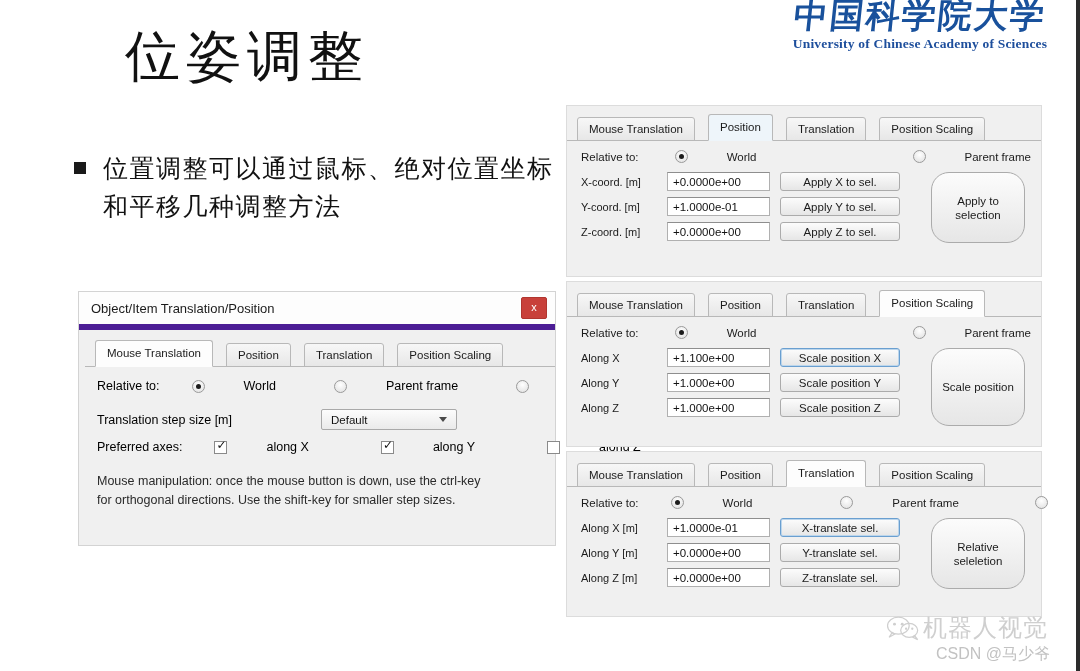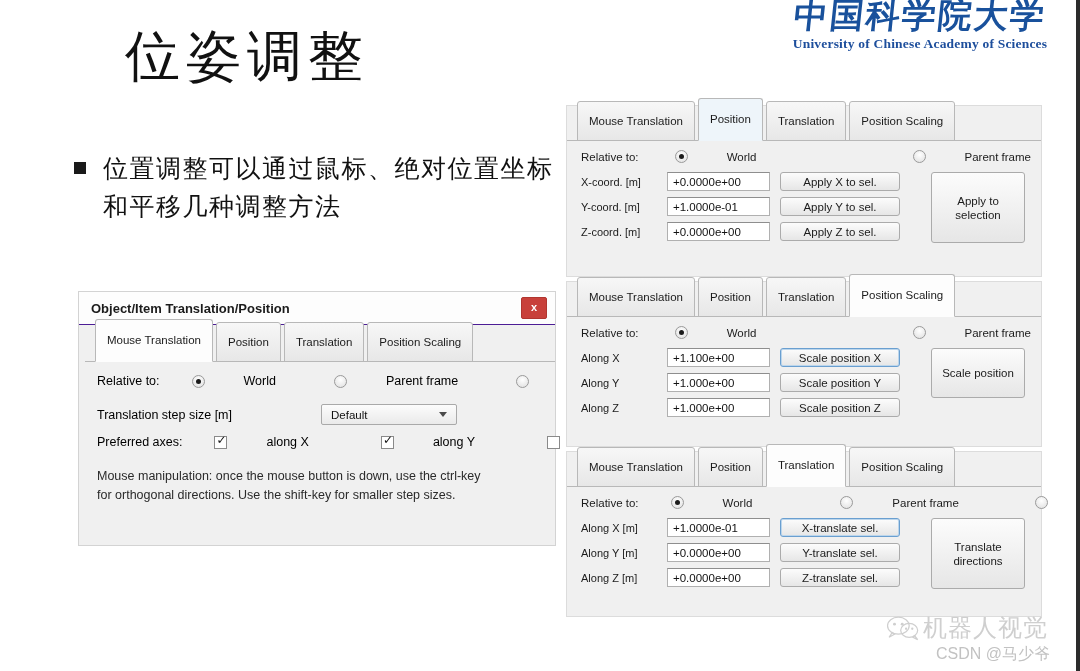--- a/index.html
+++ b/index.html
@@ -41,24 +41,24 @@
   
   .panel{
     position:absolute;background:#f0f0f0;border:1px solid #dcdcdc;
     font-size:11.5px;color:#1b1b1b;box-sizing:border-box;
   }
   .tabstrip{position:relative;height:27px;margin:8px 0 0 10px;display:flex;align-items:flex-end;}
   .tabstrip::after{
     content:"";position:absolute;left:-10px;right:0;bottom:0;height:1px;background:#b8b8b8;
   }
   .tab{
-    position:relative;z-index:2;height:22px;line-height:22px;padding:8px 11px;
+    position:relative;z-index:2;height:22px;line-height:22px;padding:0 11px;
     background:linear-gradient(#f7f7f7,#e7e7e7);
     border:1px solid #b8b8b8;border-bottom:1px solid #b8b8b8;
-    border-radius:3px 3px 0 0;margin-right:3px;
+    border-radius:3px 3px 0 0;margin-right:13px;
     font-size:11.5px;color:#1b1b1b;white-space:nowrap;
   }
   .tab.active{
     height:25px;line-height:25px;background:#fdfdfd;border-bottom:1px solid #fdfdfd;
   }
   .tab.active.blue{background:#eef5fa;border-bottom-color:#eef5fa;}
   .panel-body{padding:9px 10px 8px 14px;}
 
   .row{display:flex;align-items:center;gap:32px;}
   .lbl{white-space:nowrap;}
@@ -80,34 +80,34 @@
   }
   .btn{
     background:linear-gradient(#fcfcfc,#e6e6e6);
     border:1px solid #ababab;border-radius:3px;
     height:19px;line-height:18px;text-align:center;box-sizing:border-box;
     font-size:11.5px;color:#1b1b1b;white-space:nowrap;
   }
   .btn.focus{border-color:#6a9fd0;box-shadow:0 0 0 1px #bcd6ec inset;}
   .btn.big{
     height:auto;line-height:14px;padding:9px 4px;white-space:normal;
-    display:flex;align-items:center;justify-content:center;
+    display:flex;align-items:center;justify-content:center;border-radius:18px;
   }
   .combo{
     background:linear-gradient(#fcfcfc,#eaeaea);border:1px solid #a9a9a9;border-radius:2px;
     height:21px;line-height:20px;box-sizing:border-box;padding:0 9px;
     display:flex;align-items:center;justify-content:space-between;font-size:11.5px;color:#111;
   }
   .caret{width:0;height:0;border-left:4px solid transparent;border-right:4px solid transparent;border-top:5px solid #4a4a4a;}
 
   
   #dlg{position:absolute;left:78px;top:291px;width:478px;height:255px;
        background:#f0f0f0;border:1px solid #d3d3d3;box-sizing:border-box;}
-  #dlg .titlebar{height:32px;background:#fdfdfd;border-bottom:1px solid #4c1d95;
-       display:flex;align-items:center;justify-content:space-between;padding:0 0 0 12px;font-weight:bold;}
+  #dlg .titlebar{height:32px;background:#fdfdfd;border-bottom:6px solid #4c1d95;
+       display:flex;align-items:center;justify-content:space-between;padding:0 0 0 12px;}
   #dlg .dlgtitle{font-size:13px;color:#1b1b1b;}
   #dlg .closebtn{width:24px;height:20px;margin-right:8px;background:#c8403a;border:1px solid #b0352f;
        color:#fff;font-size:11px;line-height:19px;text-align:center;border-radius:2px;}
   #dlg .dlgtabs{margin:10px 0 0 16px;}
   #dlg .dlgbody{padding:12px 16px 0 18px;font-size:12.5px;}
   #dlg .hint{color:#2a2a2a;font-size:12.5px;line-height:19px;margin-top:18px;}
 
   
   #p1{left:566px;top:105px;width:476px;height:172px;}
   #p2{left:566px;top:281px;width:476px;height:166px;}
@@ -254,21 +254,21 @@
         <div class="g-row">
           <span class="g-lbl">Along Y</span>
           <span class="field g-field">+1.000e+00</span>
           <span class="btn g-btn">Scale position Y</span>
         </div>
         <div class="g-row">
           <span class="g-lbl">Along Z</span>
           <span class="field g-field">+1.000e+00</span>
           <span class="btn g-btn">Scale position Z</span>
         </div>
-        <span class="btn big sidebtn" style="left:350px;top:0;height:50px">Scale position</span>
+        <span class="btn big sidebtn" style="left:350px;top:0;height:78px">Scale position</span>
       </div>
     </div>
   </div>
 
   <div class="panel" id="p3">
     <div class="tabstrip">
       <div class="tab">Mouse Translation</div>
       <div class="tab">Position</div>
       <div class="tab active">Translation</div>
       <div class="tab">Position Scaling</div>
@@ -293,21 +293,21 @@
         <div class="g-row">
           <span class="g-lbl">Along Y [m]</span>
           <span class="field g-field">+0.0000e+00</span>
           <span class="btn g-btn">Y-translate sel.</span>
         </div>
         <div class="g-row">
           <span class="g-lbl">Along Z [m]</span>
           <span class="field g-field">+0.0000e+00</span>
           <span class="btn g-btn">Z-translate sel.</span>
         </div>
-        <span class="btn big sidebtn" style="left:350px;top:0;height:71px">Translate directions</span>
+        <span class="btn big sidebtn" style="left:350px;top:0;height:71px">Relative seleletion</span>
       </div>
     </div>
   </div>
 
   <div class="wm">
     <svg class="wm-icon" viewBox="0 0 44 32">
       <ellipse cx="16" cy="13" rx="14" ry="11" fill="none" stroke="#cfcfcf" stroke-width="1.6"></ellipse>
       <path d="M8 22 L4 28 L11 24 Z" fill="none" stroke="#cfcfcf" stroke-width="1.6"></path>
       <circle cx="11" cy="11" r="1.9" fill="#cfcfcf"></circle>
       <circle cx="21" cy="11" r="1.9" fill="#cfcfcf"></circle>

